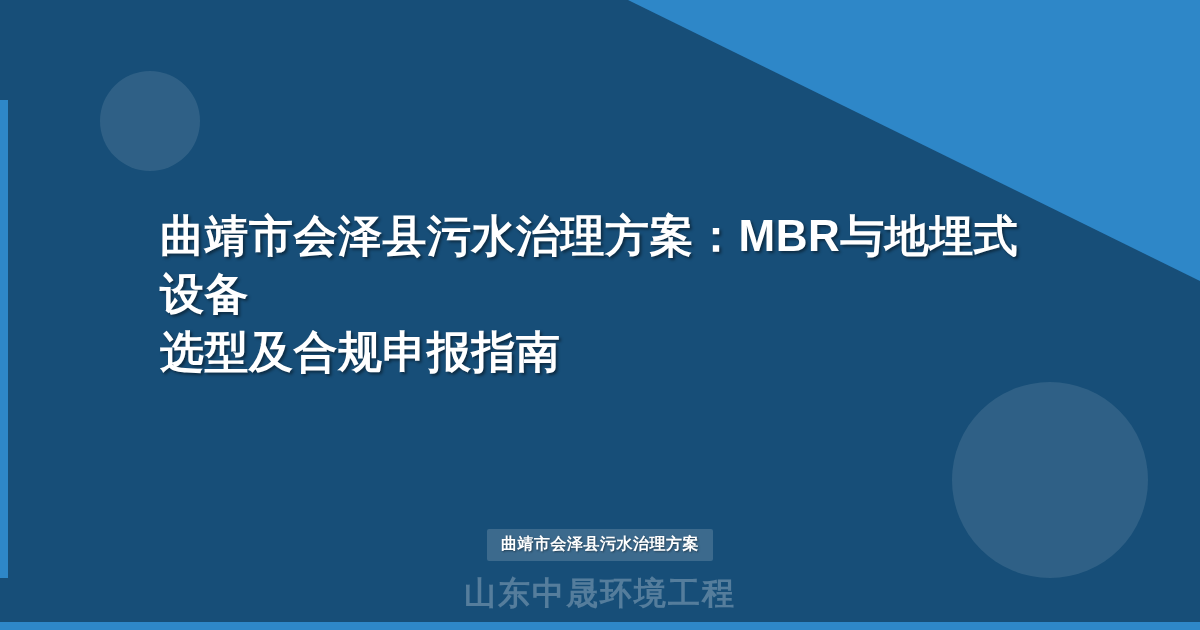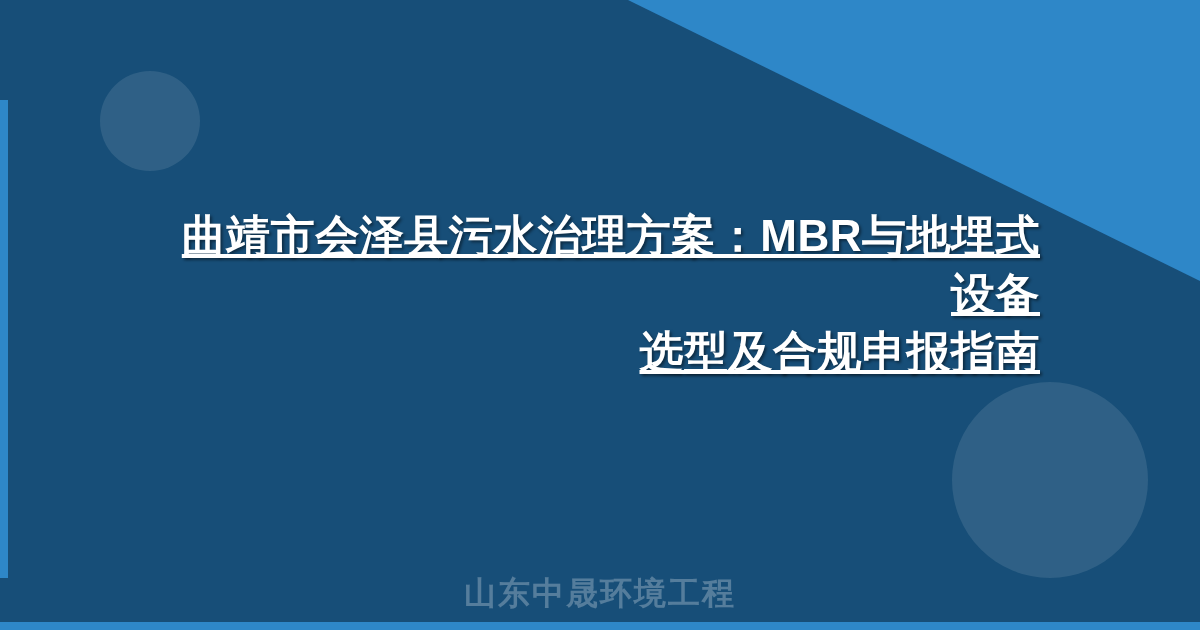--- a/index.html
+++ b/index.html
@@ -70,29 +70,28 @@
     height: 630px;
     display: flex;
     align-items: center;
     justify-content: center;
     pointer-events: none;
   }
   .cover-title {
     width: 880px;
     margin: 4px;
     padding: 0 0 42px 0;
-    text-align: right;
+    text-align: left;
     color: #ffffff;
     font-size: 44px;
     font-weight: bold;
     line-height: 1.32;
     letter-spacing: 0.5px;
     text-shadow: 2px 2px 3px rgba(0, 0, 0, 0.45);
     white-space: pre-line;
-    text-decoration: underline;
   }
 
   
   .footer {
     position: absolute;
     left: 0;
     bottom: 8px;
     width: 1200px;
     display: flex;
     flex-direction: column;
@@ -130,16 +129,17 @@
 
   <div class="left-accent-bar"></div>
   <div class="bottom-accent-bar"></div>
 
   <div class="title-wrap">
     <h1 class="cover-title">曲靖市会泽县污水治理方案：MBR与地埋式设备
 选型及合规申报指南</h1>
   </div>
 
   <div class="footer">
+    <div class="footer-badge">曲靖市会泽县污水治理方案</div>
     <div class="footer-watermark">山东中晟环境工程</div>
   </div>
 
 </div>
 
 </body></html>

